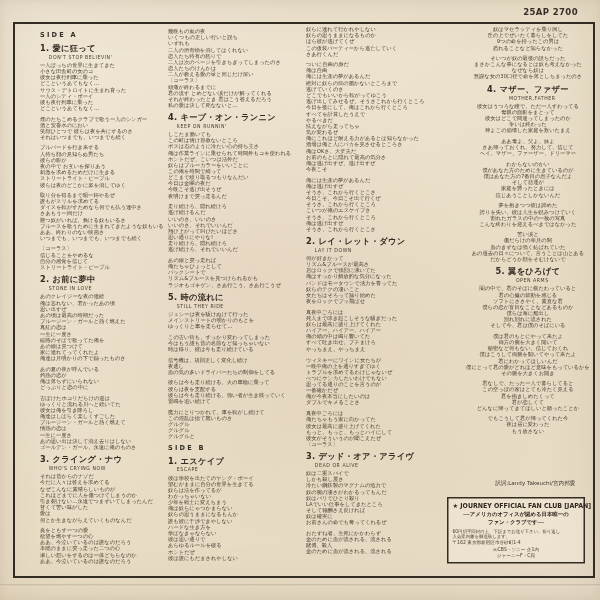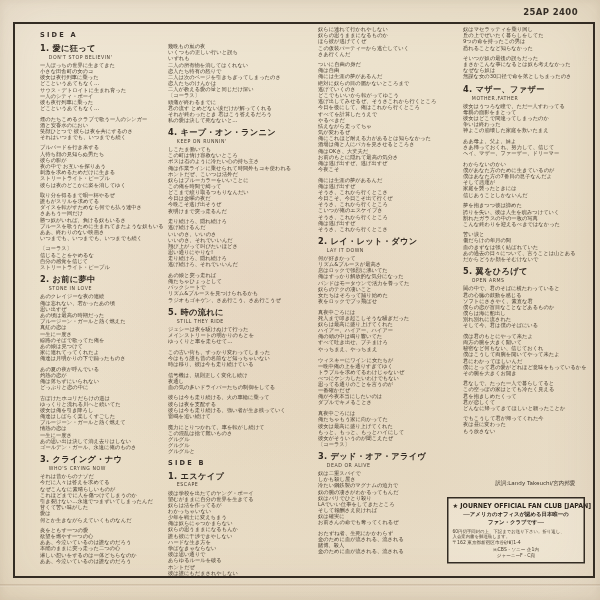--- a/index.html
+++ b/index.html
@@ -20,23 +20,23 @@
     position:absolute;left:13px;top:22px;width:582px;height:556px;
     border:2px solid #332c23;box-sizing:border-box;pointer-events:none;
   }
   .crease{
     position:absolute;left:0;top:584px;width:600px;height:3px;
     background:linear-gradient(to bottom, rgba(140,110,80,0.28), rgba(255,250,240,0.25));
   }
   .col{position:absolute;overflow:hidden;}
   .colin{transform:scale(0.55);transform-origin:0 0;}
   #col1{left:40px;top:27px;width:138px;height:549px;}
-  #col2{left:168px;top:43px;width:148px;height:550px;}
-  #col3{left:318px;top:26px;width:142px;height:550px;}
-  #col4{left:463px;top:26px;width:130px;height:440px;}
+  #col2{left:168px;top:28px;width:148px;height:550px;}
+  #col3{left:306px;top:26px;width:142px;height:550px;}
+  #col4{left:463px;top:26px;width:130px;height:440px;text-align:center;}
   #col1 .colin{width:251px;}
   #col2 .colin{width:269px;}
   #col3 .colin{width:258px;}
   #col4 .colin{width:236px;}
   .line{
     font-size:9.6px;line-height:11.2px;white-space:nowrap;color:#4b4034;
   }
   .verse{margin:0 0 8px 0;}
   .side-label{
     font-size:12px;font-weight:bold;letter-spacing:4px;color:#38302a;
@@ -66,21 +66,21 @@
   .fc-sub{font-size:10.8px;font-weight:bold;text-align:center;color:#332b24;margin-top:3px;white-space:nowrap;}
   .fc-note{font-size:8.8px;line-height:11px;color:#4b4034;text-align:left;white-space:nowrap;}
   .fc-note.first{margin-top:5px;}
   .fc-addr{font-size:9.2px;line-height:12.5px;color:#4b4034;text-align:left;white-space:nowrap;}
   .fc-addr.c{text-align:center;}
 </style>
 </head>
 <body>
 
 <div class="page">
-  <div class="catalog">25AP 2400</div>
+  <div class="catalog">25AP 2700</div>
   <div class="frame"></div>
 
   <div class="col" id="col1">
       <div class="colin">
         <div class="side-label">SIDE A</div>
         <div class="song-title">
           <div class="title-jp">1. 愛に狂って</div>
           <div class="title-en">DON'T STOP BELIEVIN'</div>
         </div>
         <div class="verse">

